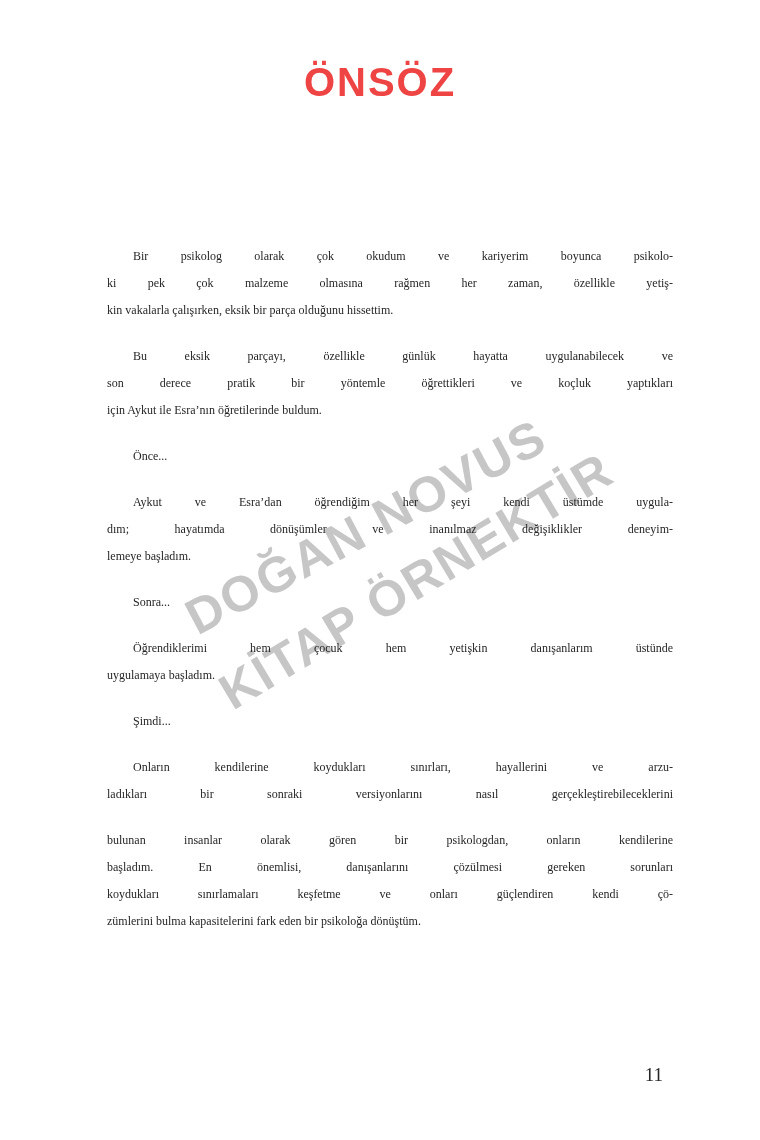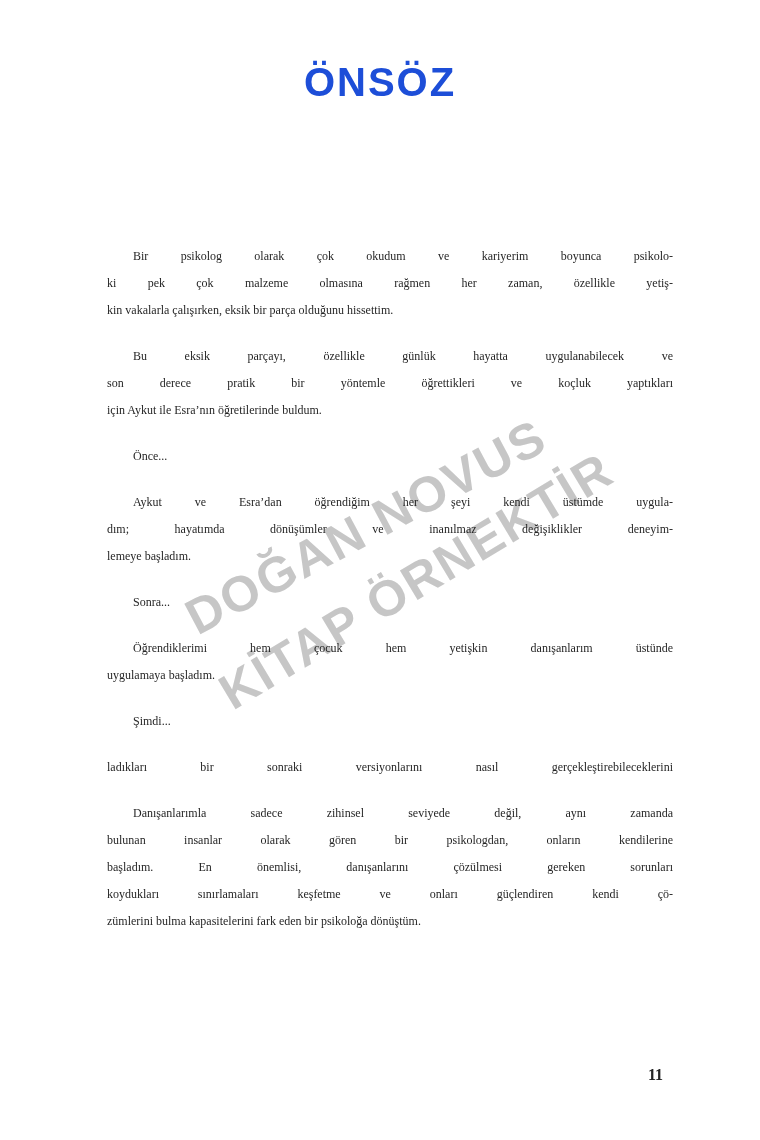--- a/index.html
+++ b/index.html
@@ -19,21 +19,21 @@
     top: 58px;
     left: 0;
     width: 100%;
     margin: 0;
     text-align: center;
     font-family: "Liberation Sans", sans-serif;
     font-weight: 700;
     font-size: 40px;
     line-height: 48px;
     letter-spacing: 2px;
-    color: #1d4ed8;
+    color: #ef4444;
   }
   .watermark-line {
     position: absolute;
     font-family: "Liberation Sans", sans-serif;
     font-weight: 700;
     font-size: 50px;
     line-height: 50px;
     letter-spacing: 2px;
     color: #bdbdbd;
     opacity: 0.85;
@@ -67,24 +67,23 @@
     text-align: justify;
     text-align-last: justify;
   }
   .paragraph .line.first { padding-left: 26px; }
   .paragraph .line.last { text-align-last: left; }
   .page-number {
     position: absolute;
     top: 1062px;
     right: 97px;
     z-index: 2;
-    font-size: 16px;
+    font-size: 19px;
     line-height: 26px;
     color: #262626;
-    font-weight: bold;
   }
 </style>
 </head>
 <body>
 
 <div class="page">
 
   <h1 class="page-title">ÖNSÖZ</h1>
 
   <div class="watermark">
@@ -115,24 +114,24 @@
         <div class="line first last">Sonra...</div>
       </div>
     <div class="paragraph">
         <div class="line first">Öğrendiklerimi hem çocuk hem yetişkin danışanlarım üstünde</div>
         <div class="line last">uygulamaya başladım.</div>
       </div>
     <div class="paragraph">
         <div class="line first last">Şimdi...</div>
       </div>
     <div class="paragraph">
+        <div class="line first">Onların kendilerine koydukları sınırları, hayallerini ve arzu-</div>
         <div class="line">ladıkları bir sonraki versiyonlarını nasıl gerçekleştirebileceklerini</div>
       </div>
     <div class="paragraph">
-        <div class="line first">Danışanlarımla sadece zihinsel seviyede değil, aynı zamanda</div>
         <div class="line">bulunan insanlar olarak gören bir psikologdan, onların kendilerine</div>
         <div class="line">başladım. En önemlisi, danışanlarını çözülmesi gereken sorunları</div>
         <div class="line">koydukları sınırlamaları keşfetme ve onları güçlendiren kendi çö-</div>
         <div class="line last">zümlerini bulma kapasitelerini fark eden bir psikoloğa dönüştüm.</div>
       </div>
   </div>
 
   <div class="page-number">11</div>
 
 </div>

